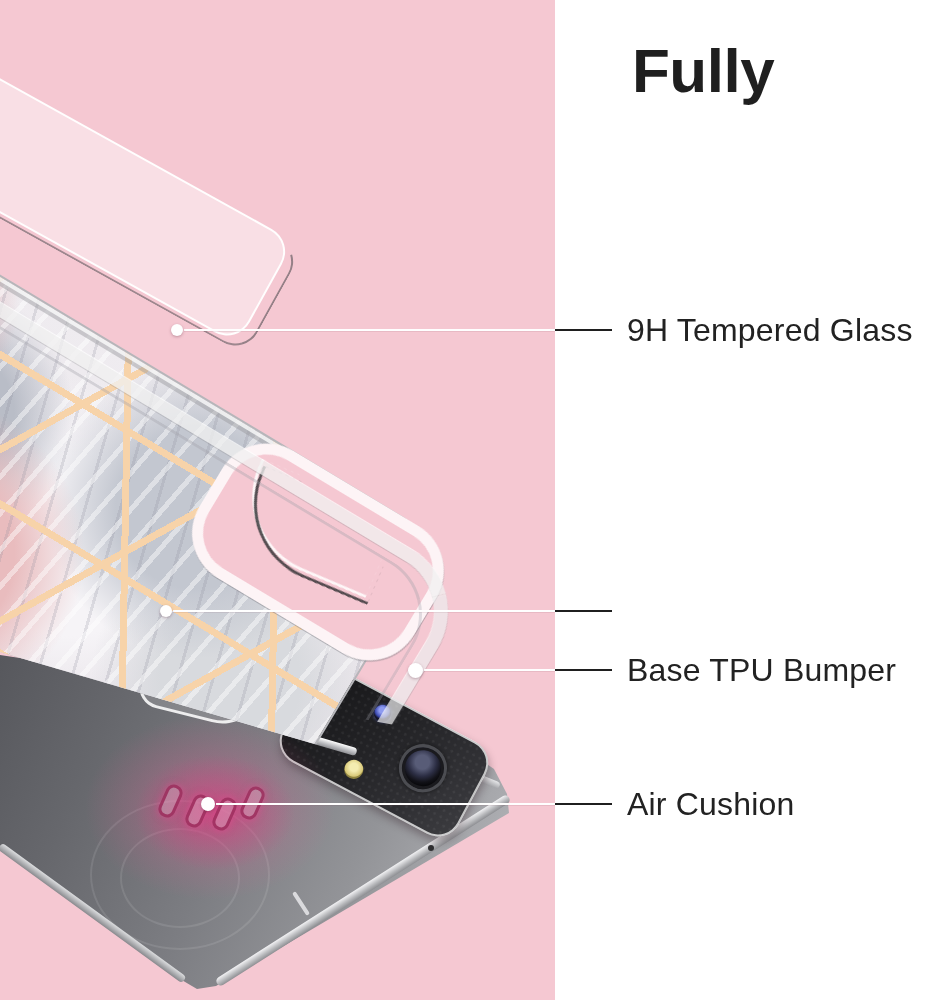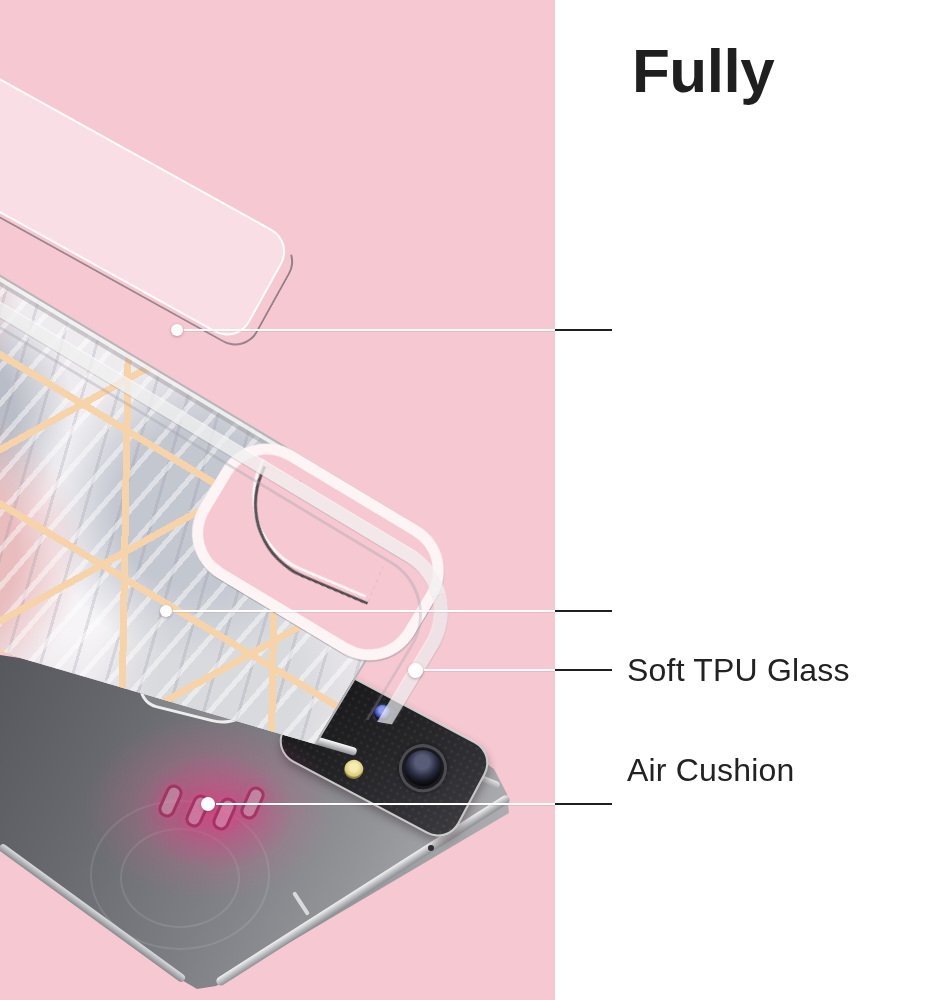--- a/index.html
+++ b/index.html
@@ -199,17 +199,18 @@
   <div id="panel">
     <div class="headline">
       <div>Fully</div>
     </div>
 
     <div class="leader-dark" style="top:329px"></div>
     <div class="leader-dark" style="top:610px"></div>
     <div class="leader-dark" style="top:669px"></div>
     <div class="leader-dark" style="top:803px"></div>
 
-    <div class="callout-label" style="top:653px">Soft TPU Glass</div>
-    <div class="callout-label" style="top:753px">Air Cushion</div>
+    <div class="callout-label" style="top:313px">9H Tempered Glass</div>
+    <div class="callout-label" style="top:653px">Base TPU Bumper</div>
+    <div class="callout-label" style="top:787px">Air Cushion</div>
   </div>
 
 </div>
 
 </body></html>

